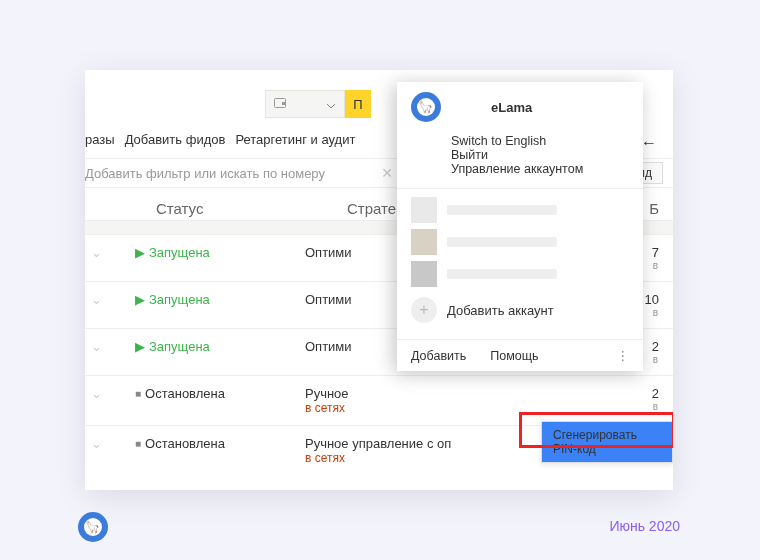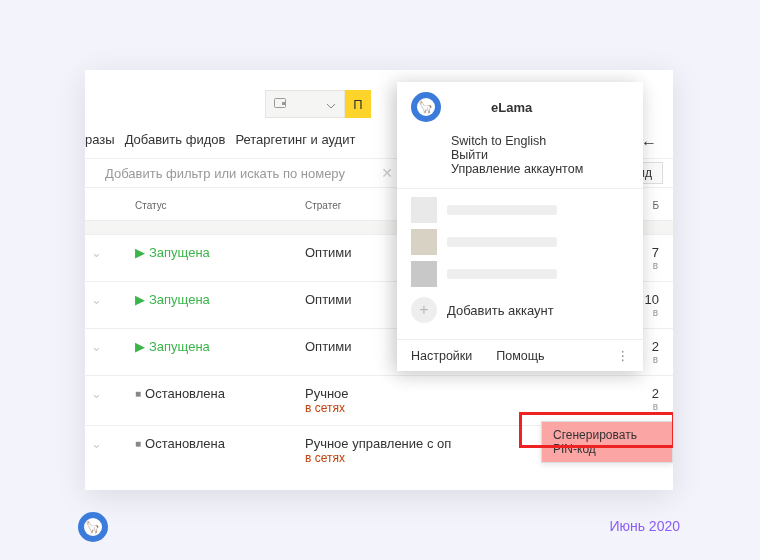--- a/index.html
+++ b/index.html
@@ -56,42 +56,43 @@
     font-size: 16px; color: #333;
   }
   
   .filter-row {
     position: absolute;
     left: 0; top: 88px;
     width: 100%; height: 30px;
     border-top: 1px solid #eee;
     border-bottom: 1px solid #eee;
     display: flex; align-items: center;
-    padding-left: 20px;
+    padding-left: 0;
     color: #999;
   }
   .filter-clear {
     color: #ccc; font-size: 14px;
     margin-left: auto; margin-right: 280px;
   }
   .view-btn {
     position: absolute; right: 10px; top: 92px;
     padding: 3px 10px;
     border: 1px solid #ddd;
     background: #fafafa;
     font-size: 12px;
   }
   
   .thead {
     position: absolute;
     left: 0; top: 130px;
     width: 100%;
     display: flex;
-    font-size: 10px; color: #666;
+    font-size: 15px; color: #666;
     padding: 0 0 8px 0;
+    gap: 21px;
   }
   .col-chk { width: 50px; }
   .col-status { width: 170px; }
   .col-strategy { width: 230px; }
   .col-right { margin-left: auto; text-align: right; padding-right: 14px; }
   
   .tbody { position: absolute; left: 0; top: 150px; width: 100%; }
   .row {
     display: flex; align-items: flex-start;
     border-top: 1px solid #eee;
@@ -137,21 +138,21 @@
   .acct .sq { width: 26px; height: 26px; background: #e9e9e9; }
   .acct .bar { width: 110px; height: 10px; background: #eee; border-radius: 2px; }
   .add-acct { display: flex; align-items: center; gap: 10px; padding: 4px 0 8px 0; font-size: 13px; color: #333; }
   .add-circle { width: 26px; height: 26px; border-radius: 50%; background: #eee; color: #bbb; display: flex; align-items: center; justify-content: center; font-size: 16px; }
   .panel-footer { border-top: 1px solid #eee; display: flex; align-items: center; padding: 8px 14px; gap: 24px; font-size: 12.5px; color: #333; }
   .panel-footer .dots { margin-left: auto; color: #888; }
   
   .pin-pop {
     position: absolute;
     left: 456px; top: 351px;
-    background: #fca5a5;
+    background: #3b82f6;
     border: 1px solid #ddd;
     padding: 6px 11px;
     font-size: 12px;
     z-index: 6;
     box-shadow: 0 2px 6px rgba(0,0,0,0.1);
   }
   
   .hl {
     position: absolute;
     left: 434px; top: 342px;
@@ -292,21 +293,21 @@
       <div class="acct">
           <div class="sq" style="background:#c8c8c8"></div>
           <div class="bar"></div>
         </div>
       <div class="add-acct">
         <div class="add-circle">+</div>
         <span>Добавить аккаунт</span>
       </div>
     </div>
     <div class="panel-footer">
-      <span>Настройки</span>
+      <span>Добавить</span>
       <span>Помощь</span>
       <span class="dots">⋮</span>
     </div>
   </div>
 
   <div class="pin-pop">Сгенерировать PIN-код</div>
   <div class="hl"></div>
 </div>
 
 <div class="footer-logo">

